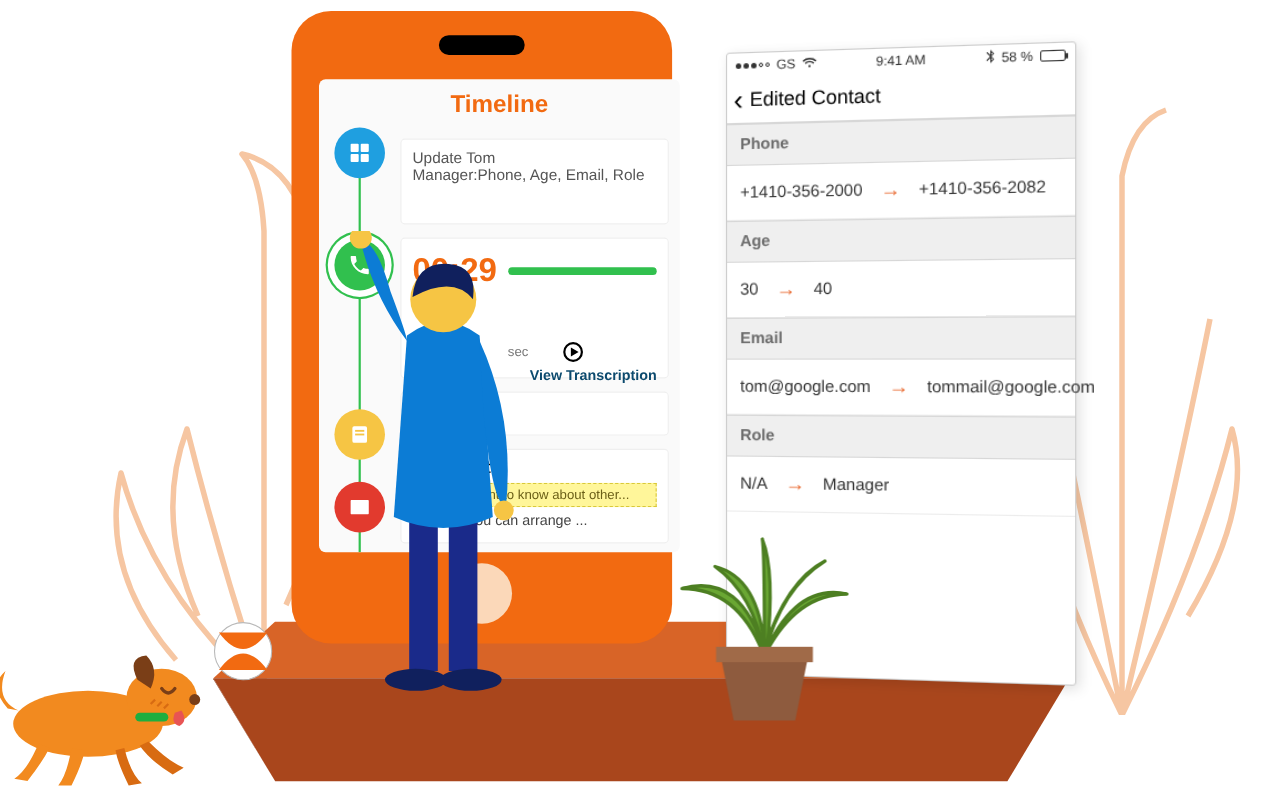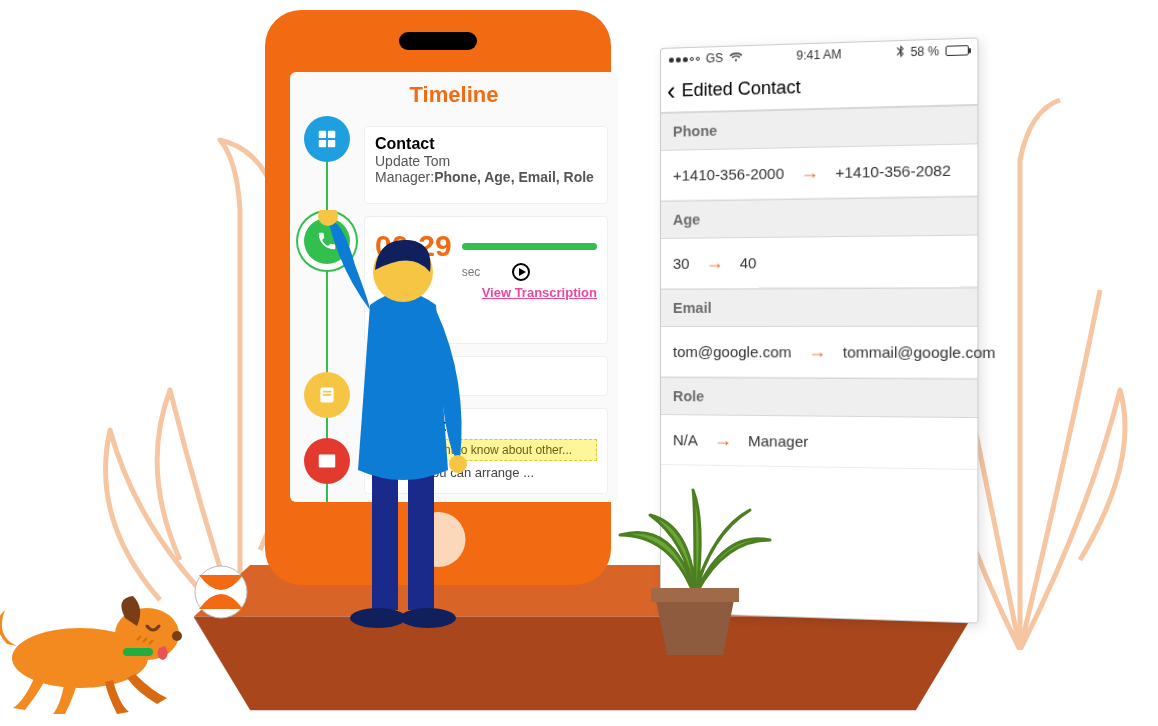--- a/index.html
+++ b/index.html
@@ -100,30 +100,30 @@
   }
   .card {
     background: #fff;
     border: 1px solid #efefef;
     border-radius: 4px;
     padding: 8px 10px;
     margin-bottom: 12px;
   }
   .card h4 { font-size: 16px; font-weight: 600; }
   .card .sub { font-size: 14px; color: #555; }
-  .card .bold { font-weight: 700; }
+  .card .bold { font-weight: 400; }
 
   .call-time { display: flex; align-items: center; gap: 10px; margin-top: 4px;}
   .call-num { font-size: 30px; font-weight: 800; color: #f26a11; }
   .call-bar { flex: 1; height: 7px; background: #31c04e; border-radius: 4px; }
-  .call-labels { font-size: 12px; color: #777; display:flex; align-items:center; gap:32px; }
+  .call-labels { font-size: 12px; color: #777; display:flex; align-items:center; gap:32px;margin-top:48px; }
   .play-icon { width:18px;height:18px;border:2px solid #000;border-radius:50%;display:inline-flex;align-items:center;justify-content:center;}
   .play-icon::before{content:"";display:block;border-style:solid;border-width:4px 0 4px 7px;border-color:transparent transparent transparent #000;margin-left:2px;}
 
-  .link-orange { color:#ec4899; font-size:13px; font-weight:600; text-decoration: underline; float:right; margin-top:4px;}
+  .link-orange { color:#0c4a6e; font-size:13px; font-weight:600; float:right; margin-top:4px;}
 
   .email-attach {
     background: #fff69a;
     border: 1px dashed #d9c93a;
     font-size: 12px;
     padding: 3px 6px;
     margin-top: 4px;
     color: #6b5f17;
   }
   .email-body { font-size: 13px; color: #444; margin-top: 4px; }
@@ -242,21 +242,20 @@
       <div class="node red" style="top:312px">
         <svg width="22" height="22" viewBox="0 0 24 24" fill="#fff">
             <path d="M4 5h16c.6 0 1 .4 1 1v12c0 .6-.4 1-1 1H4c-.6 0-1-.4-1-1V6c0-.6.4-1 1-1zm8 7L4.5 6.5h15L12 12z"></path>
           </svg>
       </div>
     </div>
 
     <div class="cards">
 
       <div class="card" style="height:78px">
-        <h4>Contact</h4>
         <div class="sub">Update Tom</div>
         <div class="sub">
           <span>Manager:</span><span class="bold">Phone,  Age, Email, Role</span>
         </div>
       </div>
 
       <div class="card" style="height:128px">
         <div class="call-time">
           <span class="call-num">00:29</span>
           <div class="call-bar"></div>

